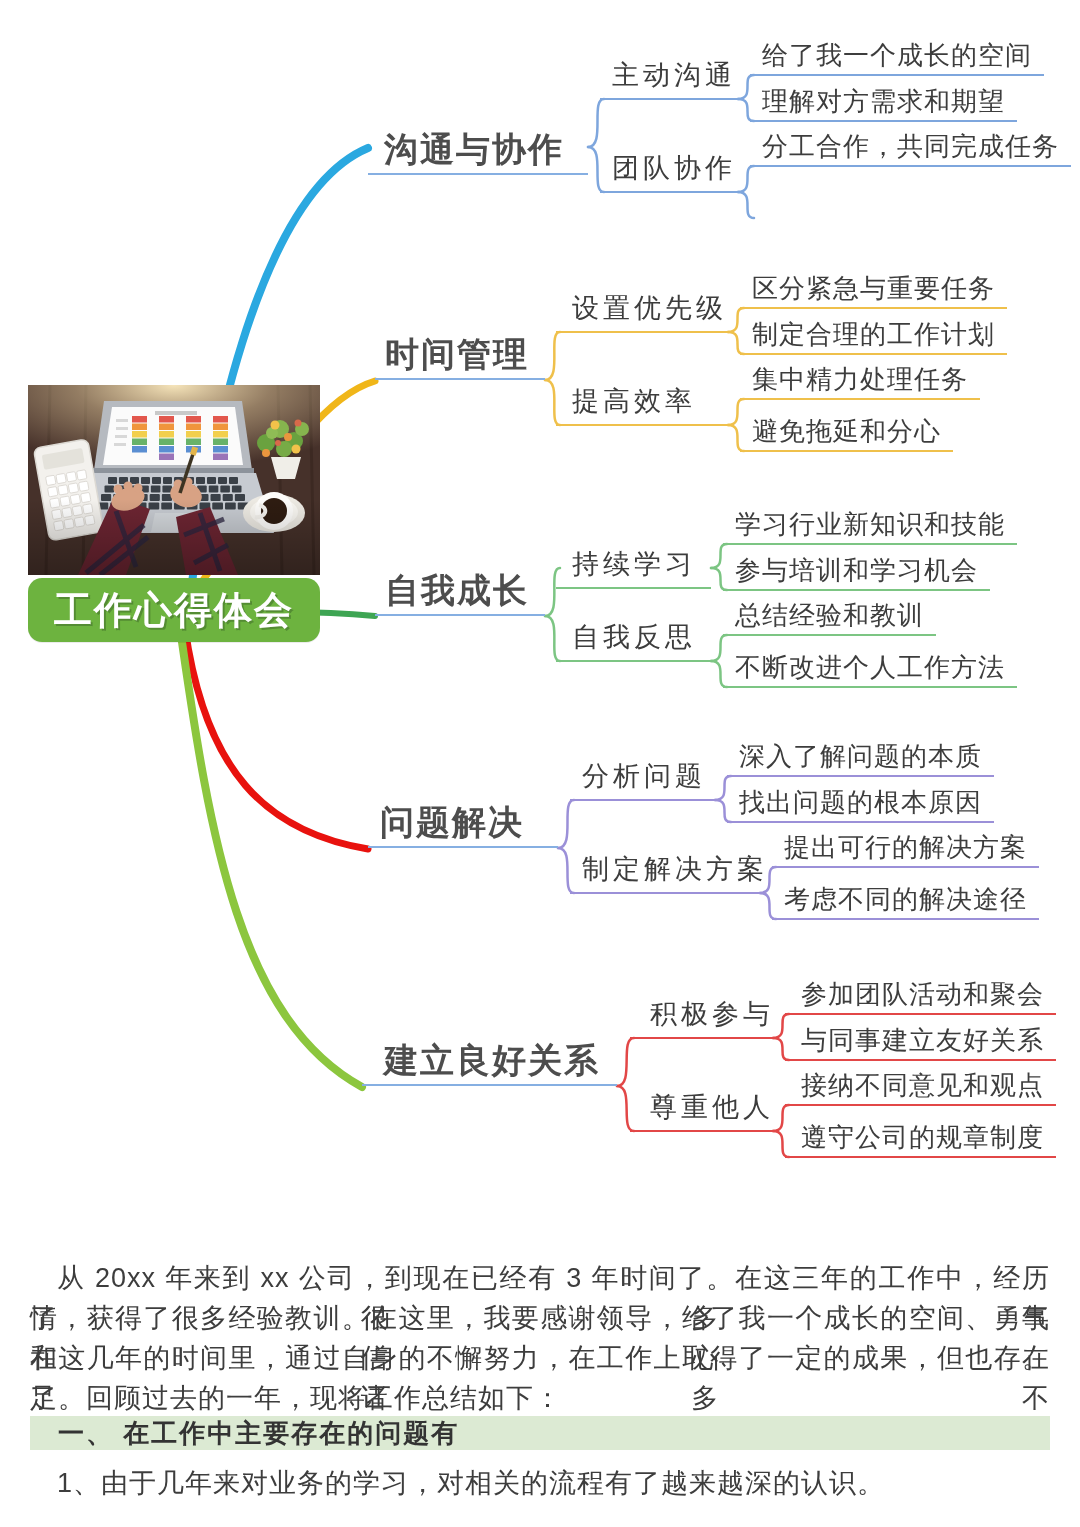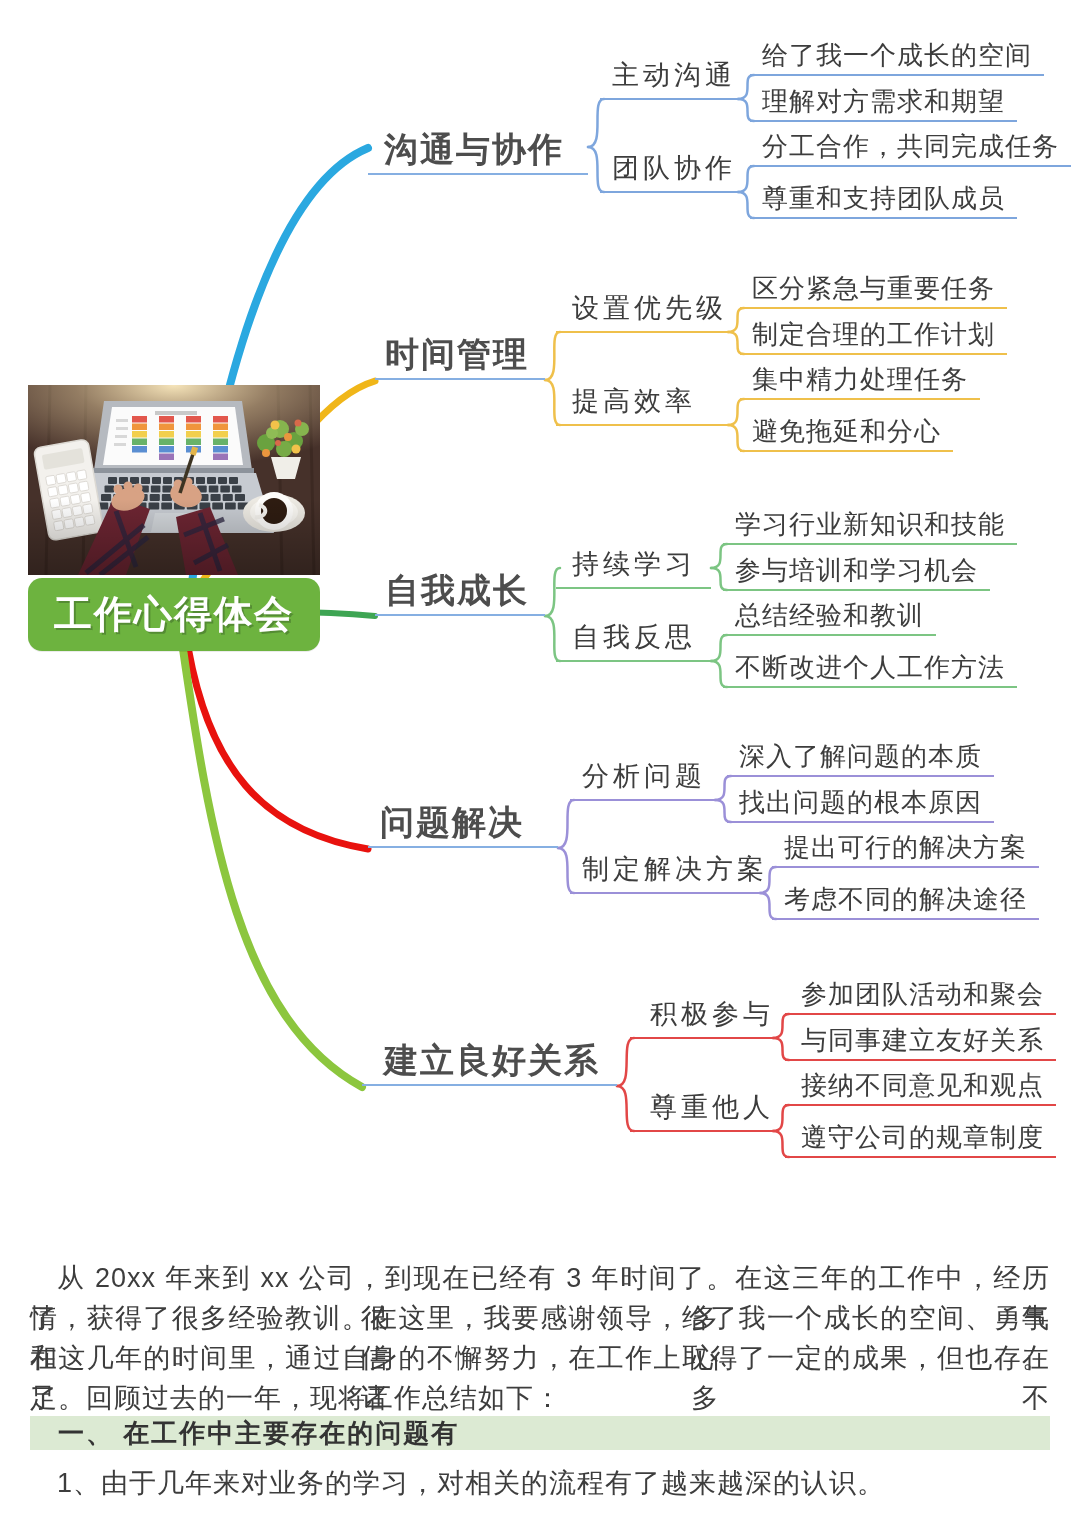--- a/index.html
+++ b/index.html
@@ -1,20 +1,20 @@
 <!DOCTYPE html>
 <html><head>
 <meta charset="utf-8">
 <style>
   html,body{margin:0;padding:0;background:#ffffff;width:1080px;height:1527px;position:relative;
     font-family:"Liberation Sans","DejaVu Sans",sans-serif;}
   #stage{position:absolute;inset:0;width:1080px;height:1527px;overflow:hidden;background:#fff;}
   #map-svg{position:absolute;left:0;top:0;z-index:1;}
   #center-photo{position:absolute;left:28px;top:385px;width:292px;height:190px;z-index:2;}
-  #central-box{position:absolute;left:28px;top:578px;width:292px;height:73px;z-index:3;
+  #central-box{position:absolute;left:28px;top:578px;width:292px;height:64px;z-index:3;
     background:#6db33f;border-radius:14px;display:flex;align-items:center;justify-content:center;
     box-shadow:0 1px 0 rgba(0,0,0,.08);}
   #central-box span{color:#fff;font-size:38px;font-weight:700;letter-spacing:2px;
     text-shadow:2px 2px 0 rgba(70,120,45,.65);white-space:nowrap;}
   #map-nodes{position:absolute;left:0;top:0;z-index:4;width:1080px;height:1170px;}
   .mnode{position:absolute;white-space:nowrap;box-sizing:border-box;}
   .main-topic{font-size:34px;font-weight:700;line-height:38px;padding-bottom:5px;
     border-bottom:2px solid #86afe2;color:#4d4d4d;letter-spacing:2px;}
   .sub-topic{font-size:27px;font-weight:400;line-height:32px;padding-bottom:5px;
     border-bottom:2px solid;color:#3d3d3d;letter-spacing:4px;font-family:Liberation Mono, monospace;}
@@ -271,21 +271,20 @@
     <span>工作心得体会</span>
   </div>
 
   <div id="map-nodes">
       <div class="mnode main-topic" style="left: 368px; top: 102px; width: 220px; padding-left: 16px; margin-top: 28px;">沟通与协作</div>
       <div class="mnode sub-topic" style="left: 600px; top: 61px; width: 138px; padding-left: 12px; border-color: rgb(126, 166, 221);">主动沟通</div>
       <div class="mnode leaf-topic" style="left: 750px; top: 40px; padding-left: 12px; border-color: rgb(126, 166, 221);">给了我一个成长的空间</div>
       <div class="mnode leaf-topic" style="left: 750px; top: 86px; padding-left: 12px; border-color: rgb(126, 166, 221);">理解对方需求和期望</div>
       <div class="mnode sub-topic" style="left: 600px; top: 154px; width: 138px; padding-left: 12px; border-color: rgb(126, 166, 221);">团队协作</div>
       <div class="mnode leaf-topic" style="left: 750px; top: 131px; padding-left: 12px; border-color: rgb(126, 166, 221);">分工合作，共同完成任务</div>
-      <div class="mnode leaf-topic" style="left: 750px; top: 183px; padding-left: 12px; border-color: rgb(126, 166, 221);">尊重和支持团队成员</div>
       <div class="mnode main-topic" style="left: 375px; top: 335px; width: 170px; padding-left: 10px;">时间管理</div>
       <div class="mnode sub-topic" style="left: 556px; top: 294px; width: 172px; padding-left: 16px; border-color: rgb(239, 192, 75);">设置优先级</div>
       <div class="mnode leaf-topic" style="left: 740px; top: 273px; padding-left: 12px; border-color: rgb(239, 192, 75);">区分紧急与重要任务</div>
       <div class="mnode leaf-topic" style="left: 740px; top: 319px; padding-left: 12px; border-color: rgb(239, 192, 75);">制定合理的工作计划</div>
       <div class="mnode sub-topic" style="left: 556px; top: 387px; width: 172px; padding-left: 16px; border-color: rgb(239, 192, 75);">提高效率</div>
       <div class="mnode leaf-topic" style="left: 740px; top: 364px; padding-left: 12px; border-color: rgb(239, 192, 75);">集中精力处理任务</div>
       <div class="mnode leaf-topic" style="left: 740px; top: 416px; padding-left: 12px; border-color: rgb(239, 192, 75);">避免拖延和分心</div>
       <div class="mnode main-topic" style="left: 375px; top: 571px; width: 170px; padding-left: 10px;">自我成长</div>
       <div class="mnode sub-topic" style="left: 556px; top: 530px; width: 155px; padding-left: 16px; border-color: rgb(124, 197, 131); margin-top: 20px;">持续学习</div>
       <div class="mnode leaf-topic" style="left: 723px; top: 509px; padding-left: 12px; border-color: rgb(124, 197, 131);">学习行业新知识和技能</div>

